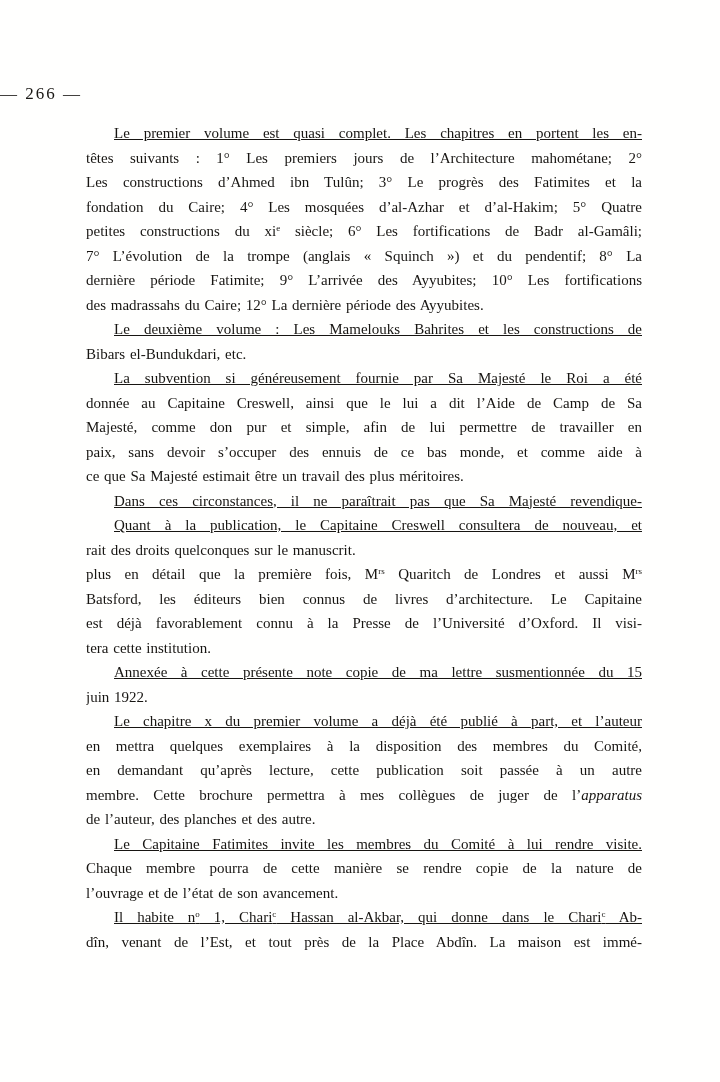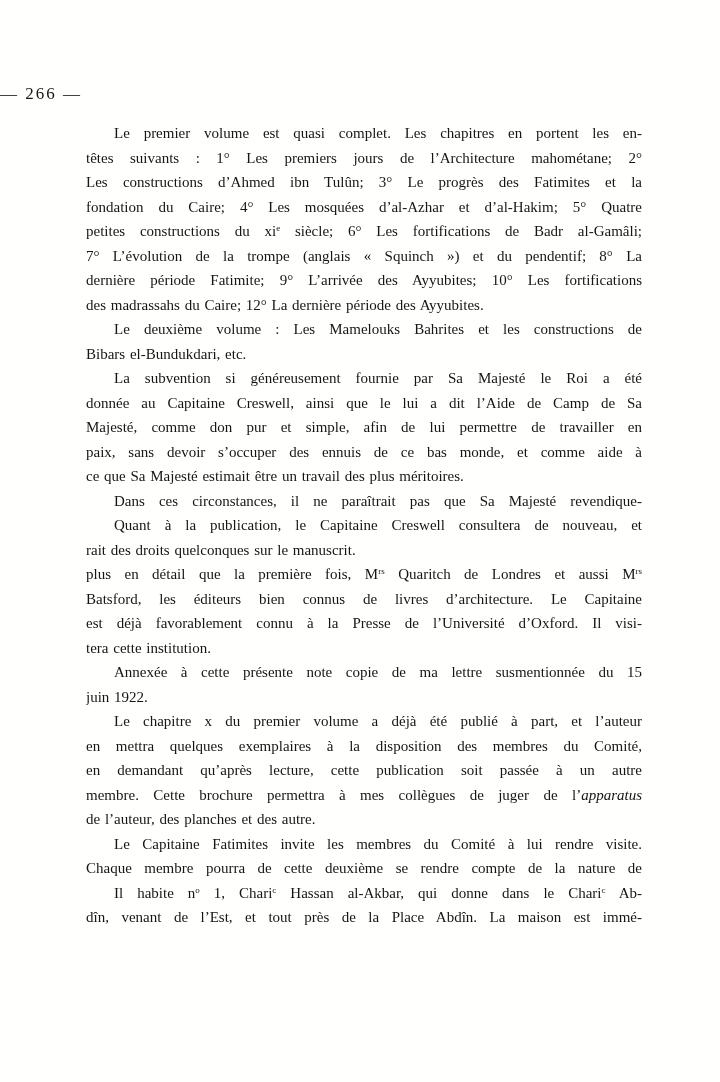--- a/index.html
+++ b/index.html
@@ -38,20 +38,21 @@
     overflow: hidden;
     text-align: justify;
     text-align-last: justify;
     word-spacing: 1px;
   }
   .line.flush {
     text-align-last: left;
   }
   .line.indent {
     text-indent: 28px;
+    text-decoration: underline;
   }
   .line sup {
     font-size: 9px;
     line-height: 0;
     vertical-align: 5px;
     letter-spacing: 0;
   }
   .line i {
     font-style: italic;
   }
@@ -85,17 +86,18 @@
       <div class="line">est déjà favorablement connu à la Presse de l’Université d’Oxford. Il visi-</div>
       <div class="line flush">tera cette institution.</div>
       <div class="line indent">Annexée à cette présente note copie de ma lettre susmentionnée du 15</div>
       <div class="line flush">juin 1922.</div>
       <div class="line indent">Le chapitre x du premier volume a déjà été publié à part, et l’auteur</div>
       <div class="line">en mettra quelques exemplaires à la disposition des membres du Comité,</div>
       <div class="line">en demandant qu’après lecture, cette publication soit passée à un autre</div>
       <div class="line">membre. Cette brochure permettra à mes collègues de juger de l’<i>apparatus</i></div>
       <div class="line flush">de l’auteur, des planches et des autre.</div>
       <div class="line indent">Le Capitaine Fatimites invite les membres du Comité à lui rendre visite.</div>
-      <div class="line">Chaque membre pourra de cette deuxième se rendre compte de la nature de</div>
+      <div class="line">Chaque membre pourra de cette manière se rendre copie de la nature de</div>
+      <div class="line flush">l’ouvrage et de l’état de son avancement.</div>
       <div class="line indent">Il habite n<sup>o</sup> 1, Chari<sup>c</sup> Hassan al-Akbar, qui donne dans le Chari<sup>c</sup> Ab-</div>
       <div class="line">dîn, venant de l’Est, et tout près de la Place Abdîn. La maison est immé-</div>
     </div>
 </div>
 
 </body></html>

